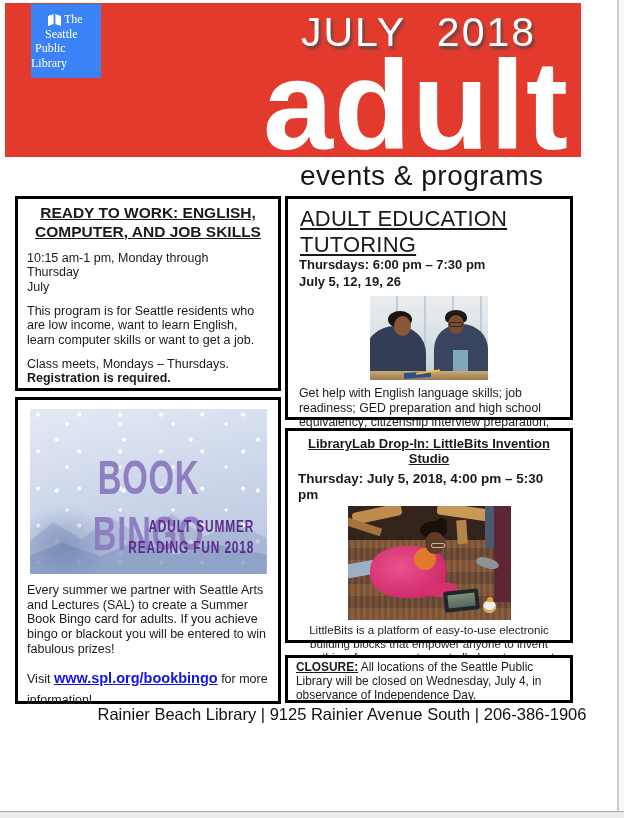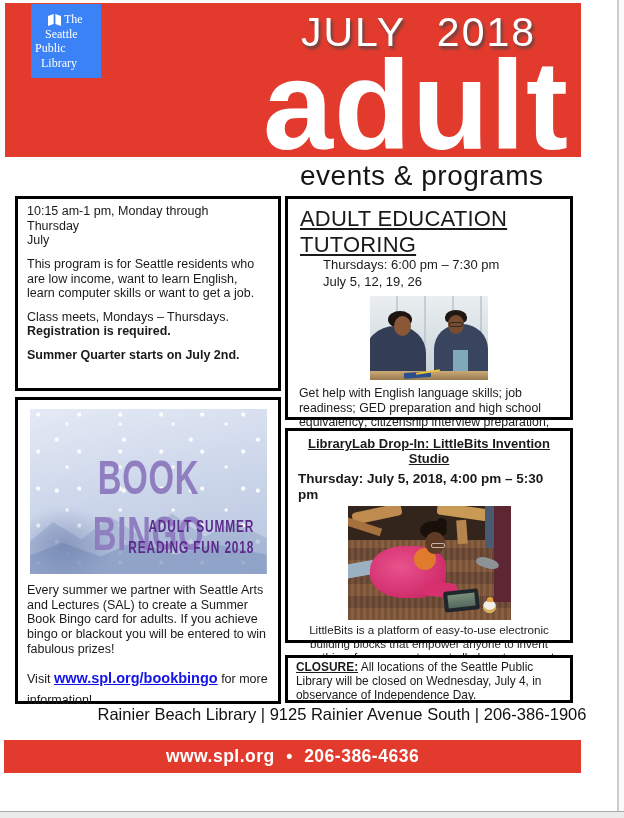--- a/index.html
+++ b/index.html
@@ -5,21 +5,21 @@
   html,body{margin:0;padding:0;background:#f2f2f2;}
   .page{position:relative;width:624px;height:818px;background:#fff;overflow:hidden;
         font-family:"Liberation Sans",sans-serif;color:#1a1a1a;}
 
   
   .banner{position:absolute;left:5px;top:3px;width:576px;height:154px;background:#e23b2e;}
   .logo{position:absolute;left:26px;top:1px;width:70px;height:74px;background:#3b82f6;
         color:#fff;font-family:"Liberation Serif",serif;font-size:12px;line-height:1.22;padding-top:8px;box-sizing:border-box;}
   .logo-row{display:flex;align-items:center;}
   .logo-book{margin-left:16px;margin-right:2px;}
-  .ll1{margin-left:0px;} .ll2{margin-left:14px;} .ll3{margin-left:4px;} .ll4{margin-left:10px;}
+  .ll1{margin-left:0px;} .ll2{margin-left:14px;} .ll3{margin-left:4px;} .ll4{}
   .july{position:absolute;left:296px;top:6px;color:#fff;font-weight:400;font-size:41px;
         letter-spacing:2px;word-spacing:18px;text-shadow:2px 3px 3px rgba(70,70,70,.8);}
   .adult{position:absolute;left:258px;top:40px;color:#fff;font-weight:700;font-size:126px;
         line-height:1;letter-spacing:1px;}
   .subtitle{position:absolute;left:300px;top:160px;font-size:28px;color:#151515;letter-spacing:.5px;}
 
   
   .box{position:absolute;border:3px solid #000;box-sizing:border-box;background:#fff;font-size:12.5px;line-height:1.17;}
   .b{font-weight:700;}
   .u{text-decoration:underline;}
@@ -28,21 +28,21 @@
   .box-rtw .title{text-align:center;font-weight:700;font-size:15.5px;line-height:1.22;margin-bottom:9px;}
   .box-rtw p{margin:0 10px 9px 0;}
 
   .box-bingo{left:15px;top:397px;width:266px;height:307px;padding:9px 9px;}
   .box-bingo p{margin:0 0 11px 0;}
   .visit{white-space:pre-wrap;font-size:12.5px;line-height:1.6;}
   .link{color:#1414e8;font-weight:700;text-decoration:underline;font-size:14.5px;cursor:pointer;text-align:right;}
 
   .box-tut{left:285px;top:196px;width:288px;height:224px;padding:5px 11px;}
   .box-tut .title{font-weight:400;font-size:22px;letter-spacing:.2px;margin:2px 0 0 1px;}
-  .box-tut .sched{font-weight:400;font-size:13px;line-height:1.25;margin-left:24px;}
+  .box-tut .sched{font-weight:700;font-size:13px;line-height:1.25;}
   .box-tut .desc{font-size:12.3px;line-height:1.2;margin-top:6px;}
 
   .box-lab{left:285px;top:428px;width:288px;height:215px;padding:4px 8px;}
   .box-lab .title{text-align:center;font-weight:700;font-size:13px;margin:1px 0 5px 0;}
   .box-lab .sched{font-weight:700;font-size:13.5px;margin:0 0 3px 2px;}
   .box-lab .desc{font-size:11.6px;line-height:1.17;text-align:center;margin-top:2px;}
 
   .box-closure{left:285px;top:655px;width:288px;height:48px;padding:3px 8px;font-size:11.9px;line-height:1.16;}
 
   
@@ -139,20 +139,24 @@
         <span class="ll1">The</span>
       </div>
       <div class="ll2">Seattle</div>
       <div class="ll3">Public</div>
       <div class="ll4">Library</div>
     </div>
   </div>
   <div class="subtitle">events &amp; programs</div>
 
   <div class="box box-rtw">
+    <div class="title">
+      <div><span class="u">READY TO WORK: ENGLISH,</span></div>
+      <div><span class="u">COMPUTER, AND JOB SKILLS</span></div>
+    </div>
     <p>
       <span>10:15 am-1 pm, Monday through Thursday</span><br>
       <span>July</span>
     </p>
     <p>This program is for Seattle residents who are low income, want to learn English, learn computer skills or want to get a job.</p>
     <p>
       <span>Class meets, Mondays – Thursdays.</span><br>
       <span class="b">Registration is required.</span>
     </p>
     <p class="b">Summer Quarter starts on July 2nd.</p>
@@ -222,21 +226,18 @@
       <div class="lp-robot-head"></div>
     </div>
     <div class="desc">LittleBits is a platform of easy-to-use electronic building blocks that empower anyone to invent anything, from a remote-controlled car to a smart home device. The bits snap together with magnets--no soldering, wiring or programming needed.</div>
   </div>
 
   <div class="box box-closure">
     <span class="b u">CLOSURE:</span><span> All locations of the Seattle Public Library will be closed on Wednesday, July 4, in observance of Independence Day.</span>
   </div>
 
   <div class="footer-address">Rainier Beach Library | 9125 Rainier Avenue South | 206-386-1906</div>
-  <div class="footer-bar">
-    <span>www.spl.org • 206-386-4636</span>
-  </div>
 
   <div class="page-right-gutter"></div>
   <div class="page-edge-right"></div>
   <div class="page-bottom-strip"></div>
 
 </div>
 
 </body></html>

